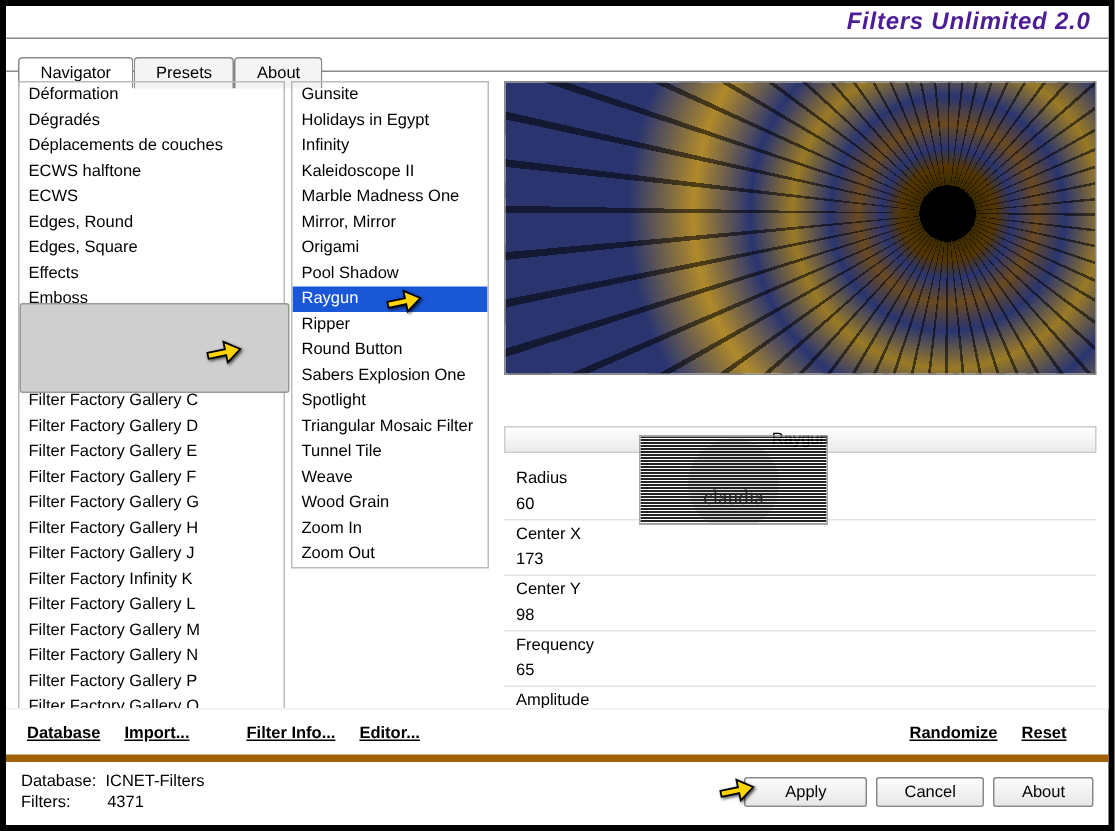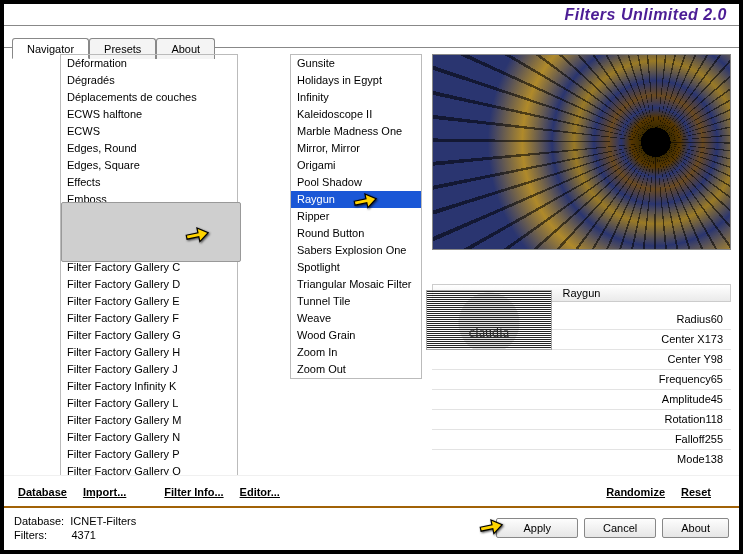--- a/index.html
+++ b/index.html
@@ -14,34 +14,34 @@
 .col { overflow-y: auto; overflow-x: hidden; font-size: 11px; line-height: 17px; }
 .col1 { width: 178px; border: 1px solid #bbb; margin-right: 4px; }
 .col2 { width: 132px; border: 1px solid #bbb; margin-right: 6px; position: relative; }
 .col3 { flex: 1; display: flex; flex-direction: column; padding-left: 4px; }
 .item { padding: 0 6px; white-space: nowrap; cursor: pointer; position: relative; }
 .item.sel { background: #1a57d6; color: #fff; }
 .preview { width: 100%; height: 196px; border: 1px solid #888; background: radial-gradient(circle at 75% 45%, #000 0%, #000 6%, #3a2a00 6%, #553600 10%, #2a3570 14%, #6a4a20 19%, #2a3570 25%, #9a7a25 33%, #2a3570 42%, #b08a2a 54%, #2a3570 68%), repeating-conic-gradient(from 0deg at 75% 45%, #000 0deg 2deg, transparent 2deg 8deg); position: relative; overflow: hidden; }
 .preview::after { content:""; position:absolute; inset:0; background: repeating-conic-gradient(from 0deg at 75% 45%, rgba(0,0,0,0.55) 0deg 1deg, transparent 1deg 6deg); }
 .filtname-row { margin-top: 34px; padding: 2px 8px; text-align: center; border: 1px solid #ccc; background: linear-gradient(#fff,#eaeaea); }
 .params { margin-top: 8px; flex: 1; overflow: hidden; }
-.prow { display: flex; justify-content: flex-end; padding: 1px 8px; border-top: 1px solid #e3e3e3; line-height: 17px; }
+.prow { display: flex; justify-content: space-between; padding: 1px 8px; border-top: 1px solid #e3e3e3; line-height: 17px; flex-direction: column; }
 .prow:first-child { border-top: none; }
 .btnrow { display: flex; padding: 8px 8px 6px 8px; gap: 4px; align-items: center; border-top: 1px solid #f0f0f0; }
 .link { font-weight: bold; text-decoration: underline; cursor: pointer; padding: 2px 6px; }
 .spacer { flex: 1; }
-.footer { display: flex; align-items: center; padding: 6px 10px 8px 10px; border-top: 2px solid #a16207; }
+.footer { display: flex; align-items: center; padding: 6px 10px 8px 10px; border-top: 5px solid #a16207; }
 .meta { font-size: 11px; line-height: 14px; }
 .btn { border: 1px solid #888; background: linear-gradient(#fdfdfd,#e6e6e6); padding: 3px 18px; margin-left: 6px; cursor: pointer; font-size: 11px; font-family: inherit; border-radius: 2px; }
 .pointer { position: absolute; width: 26px; height: 20px; pointer-events: none; z-index: 30; }
 .pointer svg { filter: drop-shadow(1px 1px 1px rgba(0,0,0,0.7)); }
 .scroll-thumb { position: absolute; left: 1px; right: 1px; top: 148px; height: 60px; background: #cfcfcf; border: 1px solid #999; border-radius: 2px; }
 .watermark { position: absolute; top: 290px; left: 426px; width: 126px; height: 60px; z-index: 20; pointer-events:none; background: repeating-linear-gradient(#000 0 1px, #fff 1px 2px), radial-gradient(circle at 50% 55%, #ddd 0 30px, transparent 31px); background-blend-mode: multiply; border:1px solid #999; opacity:0.85; }
 .watermark::after{content:"claudia"; position:absolute; left:0; right:0; top:34px; text-align:center; font-family: cursive; font-size:14px; color:#000;}
-.col1wrap, .col2wrap { position: relative; margin-left: 48px; }
+.col1wrap, .col2wrap { position: relative; }
 </style>
 </head>
 <body>
 
 <div class="frame">
   <div class="titlebar">
     <span class="title">Filters Unlimited 2.0</span>
   </div>
   <div class="tabs" id="tabs">
       <div class="tab active">Navigator</div>

